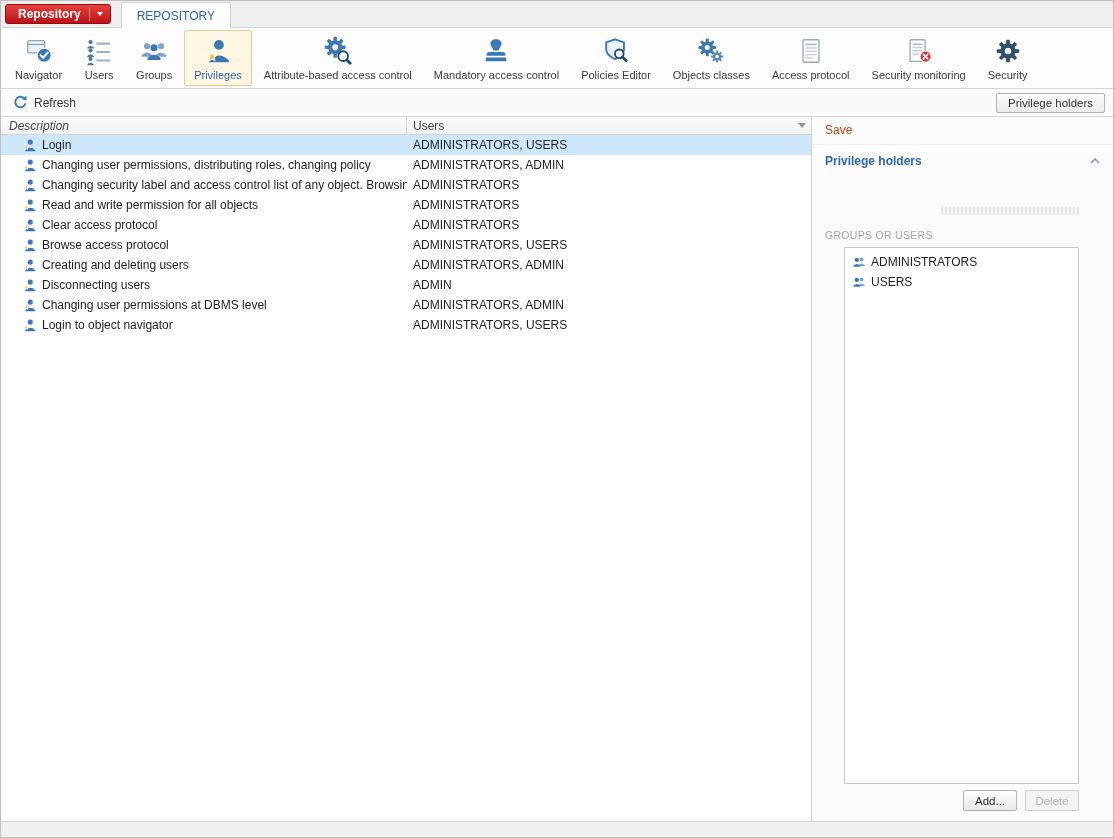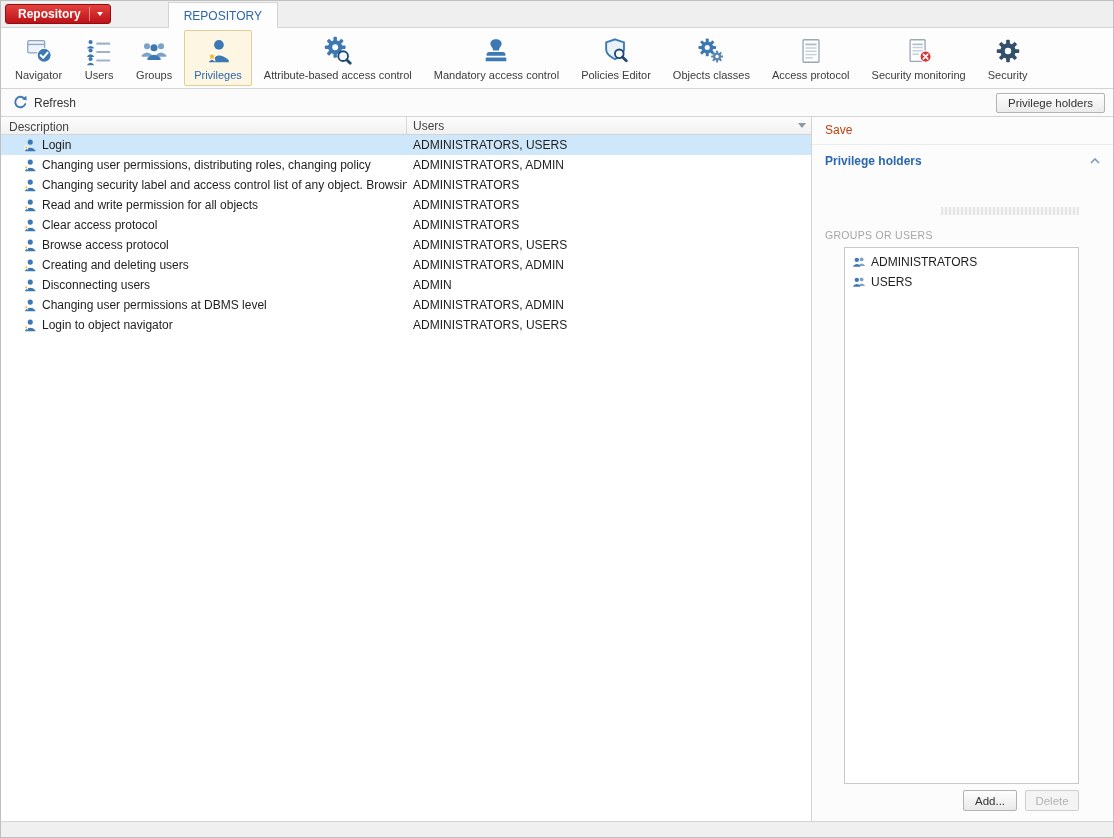--- a/index.html
+++ b/index.html
@@ -4,21 +4,21 @@
 <style>
   * { box-sizing: border-box; margin: 0; padding: 0; }
   html,body { background:#e8e8e8; }
   body { font-family:"Liberation Sans", sans-serif; font-size:12px; }
 
   .window { width:1114px; height:838px; background:#fdfdfd; border:1px solid #bfbfbf;
             display:flex; flex-direction:column; overflow:hidden; }
 
   
   .topbar { height:27px; background:#efefef; border-bottom:1px solid #d4d4d4;
-            display:flex; align-items:flex-end; padding-left:4px; flex:none;gap:47px; }
+            display:flex; align-items:flex-end; padding-left:4px; flex:none; }
   .repo-btn { align-self:center; margin-right:10px; display:inline-flex; align-items:center;
               background:linear-gradient(#e4423d,#bd1118); border:1px solid #8f0e12; border-radius:3px;
               color:#fff; font-weight:bold; font-size:12px; height:20px; padding:0 0 1px 12px; cursor:default; }
   .repo-caret-wrap { border-left:1px solid rgba(255,255,255,.45); margin-left:8px; padding:0 7px; height:14px;
                      display:flex; align-items:center; }
   .caret { width:0; height:0; border-left:3.5px solid transparent; border-right:3.5px solid transparent;
            border-top:4px solid #fff; }
   .tab { height:26px; border:1px solid #d4d4d4; border-bottom:0; background:#fdfdfd; margin-bottom:-1px;
          display:flex; align-items:center; padding:0 15px; color:#2b66b1; font-size:12px; }
 
@@ -41,22 +41,22 @@
   .ph-btn { margin-left:auto; margin-right:2px; font-size:11.5px; color:#333; padding:3px 11px;
             border:1px solid #b3b3b3; border-radius:2px; background:linear-gradient(#fefefe,#ebebeb);
             font-family:inherit; }
 
   
   .main { flex:1; display:flex; min-height:0; border-bottom:1px solid #d4d4d4; }
 
   .grid { flex:1; background:#fff; border-right:1px solid #d4d4d4; display:flex; flex-direction:column; min-width:0; }
   .grid-header { height:18px; display:flex; align-items:center; background:linear-gradient(#fdfdfd,#f1f1f1);
                  border-bottom:1px solid #d4d4d4; font-size:12px; color:#444; flex:none; }
-  .gh-desc { width:406px; align-self:stretch; display:flex; align-items:flex-end;
-             border-right:1px solid #d9d9d9; padding-left:8px; }
+  .gh-desc { width:406px; align-self:stretch; display:flex; align-items:center;
+             border-right:1px solid #d9d9d9; padding-left:8px;font-style:italic; }
   .gh-users { flex:1; padding-left:6px; }
   .gh-menu { width:18px; align-self:stretch; display:flex; align-items:center; justify-content:center; }
   .grid-body { flex:1; overflow:hidden; }
   .row { height:20px; display:flex; align-items:center; font-size:12px; color:#1e1e1e; }
   .row.selected { background:#cfe7fa; }
   .cell-desc { width:406px; display:flex; align-items:center; gap:5px; padding-left:21px;
                overflow:hidden; white-space:nowrap; }
   .cell-users { flex:1; padding-left:6px; white-space:nowrap; overflow:hidden; }
   .picon svg { width:15px; height:15px; display:block; }
 

